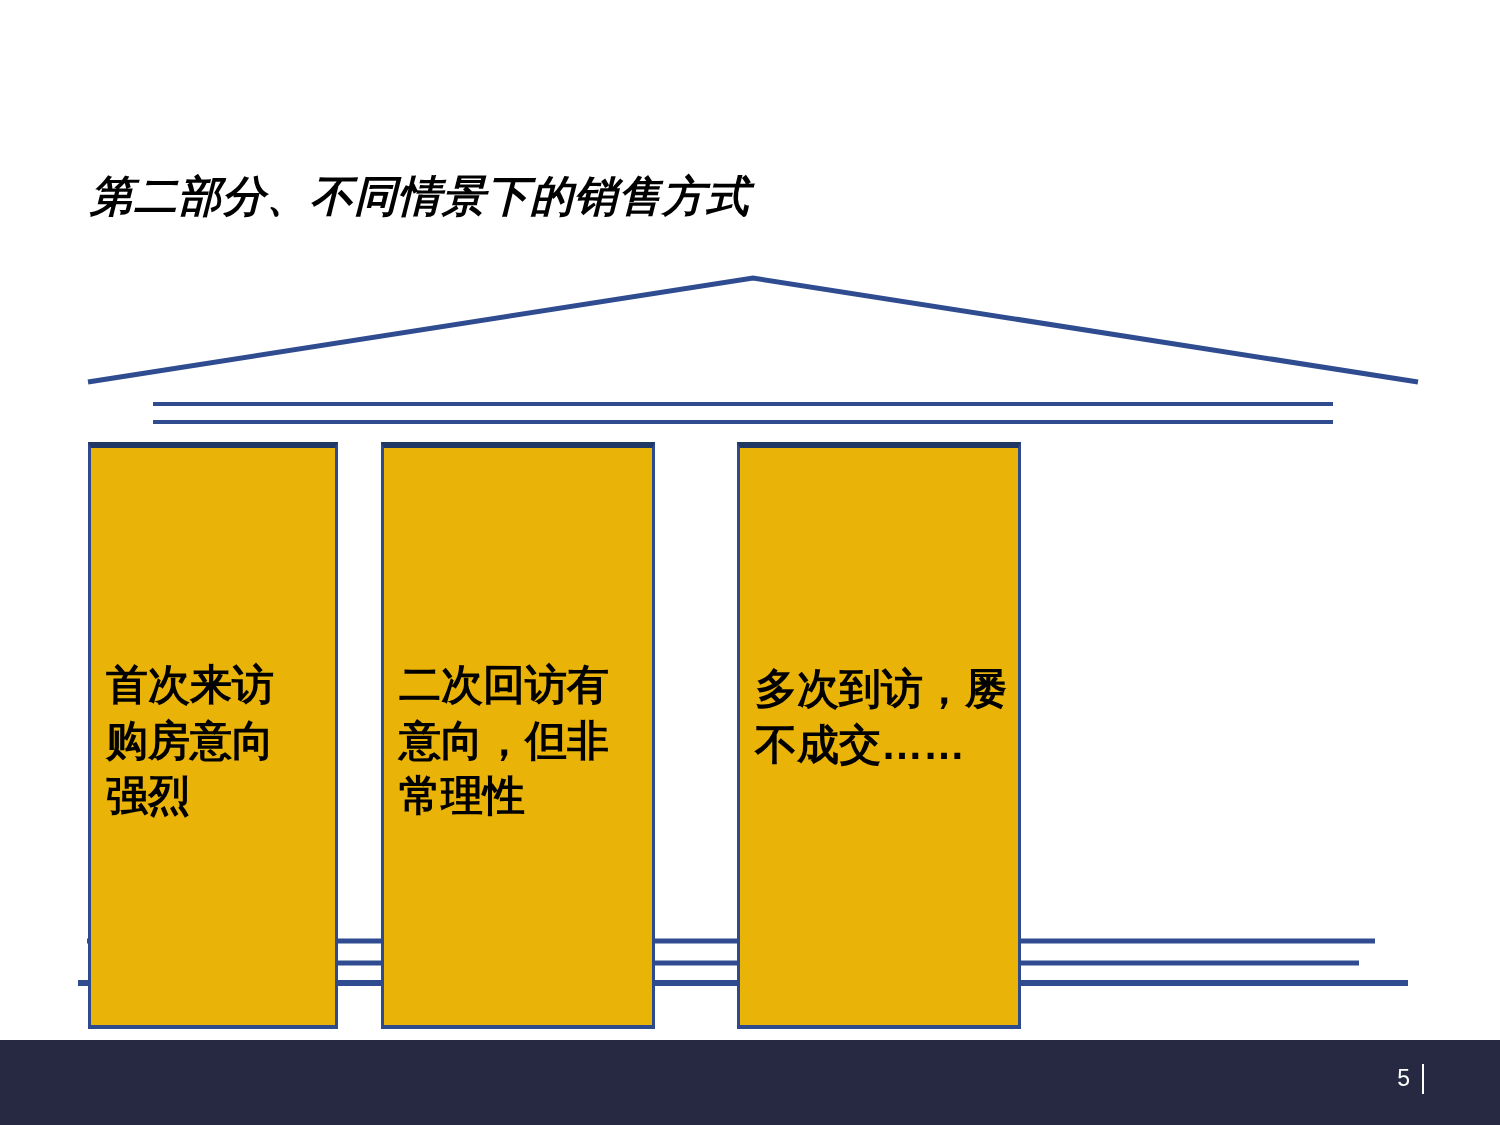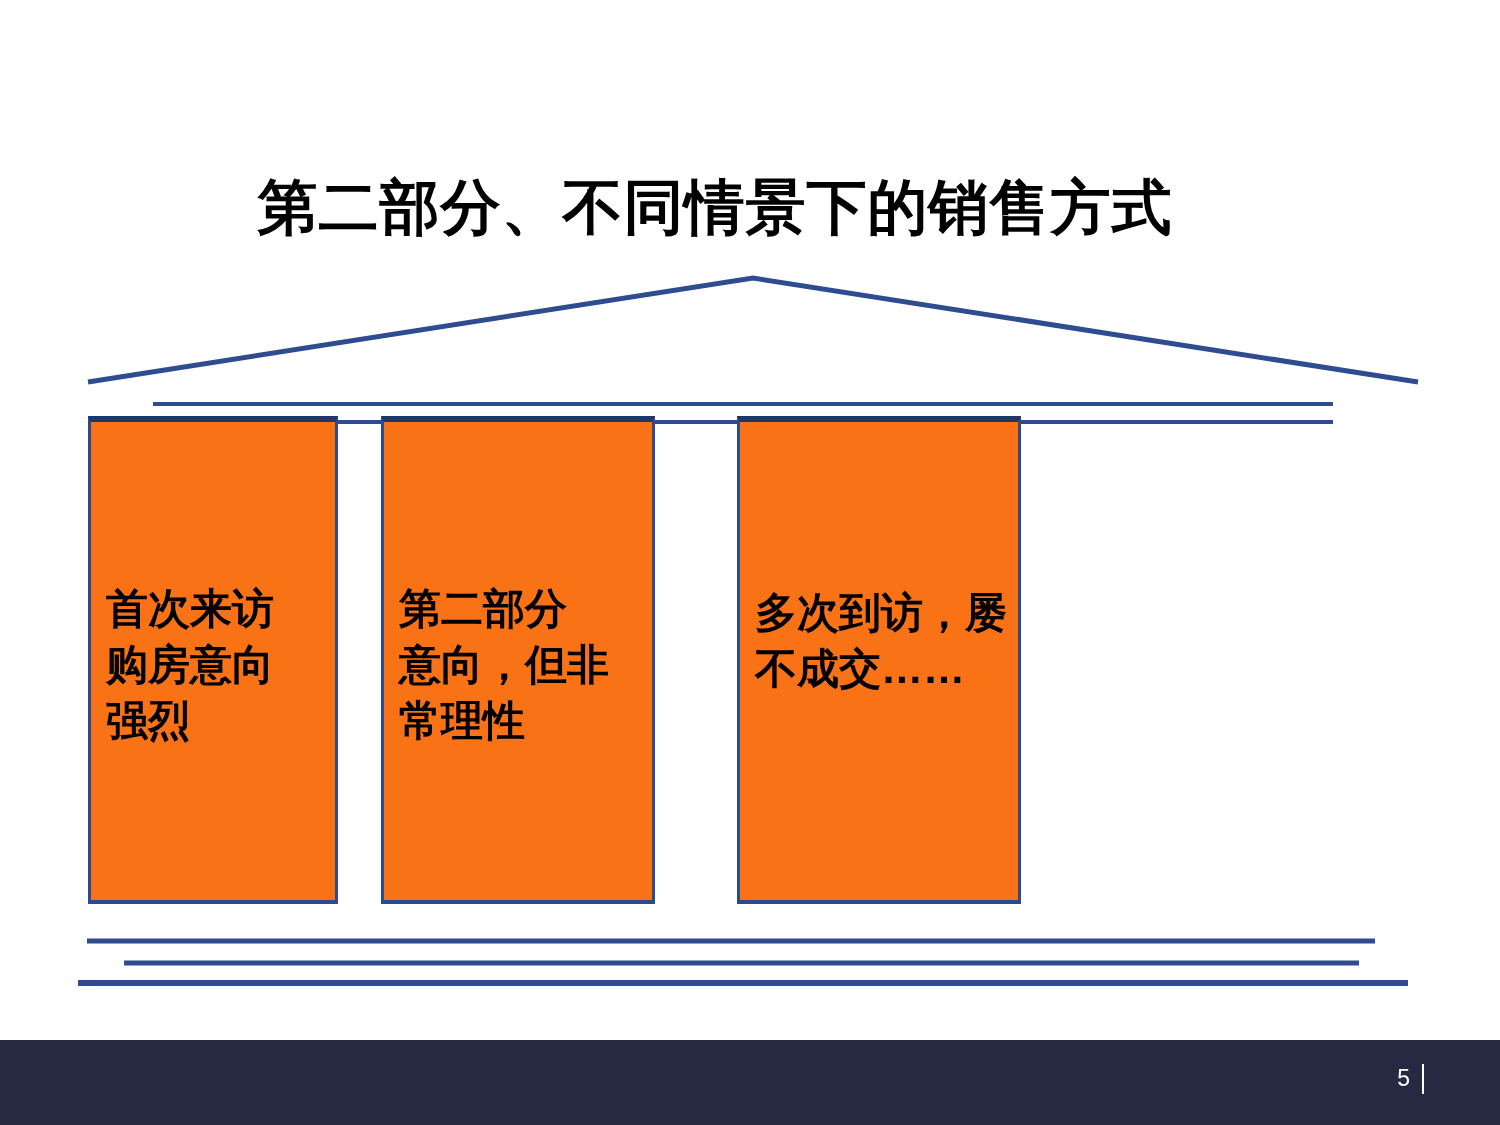--- a/index.html
+++ b/index.html
@@ -10,44 +10,44 @@
     background: #ffffff;
     overflow: hidden;
     font-family: "Liberation Sans", sans-serif;
   }
   .title {
     position: absolute;
     left: 90px;
     top: 168px;
     width: 1250px;
     margin: 0;
-    text-align: center;
-    font-size: 60px;
+    font-size: 43px;
     font-weight: 900;
     letter-spacing: 1px;
     color: #000000;
+    font-style: italic;
   }
   .structure {
     position: absolute;
     left: 0; top: 0;
     width: 1500px;
     height: 1125px;
     pointer-events: none;
   }
   .structure polyline,
   .structure line {
     stroke: #2e4c8f;
     fill: none;
   }
   .pillar {
     position: absolute;
-    top: 416px;
-    height: 488px;
+    top: 442px;
+    height: 587px;
     box-sizing: border-box;
-    background: #f97316;
+    background: #eab308;
     border: 3px solid #2d4a8c;
     border-top: 6px solid #1f3864;
     border-bottom-width: 4px;
     display: flex;
     flex-direction: column;
     justify-content: center;
   }
   .pillar-1 { left: 88px;   width: 250px; }
   .pillar-2 { left: 381px;  width: 274px; }
   .pillar-3 { left: 737px;  width: 284px; }
@@ -109,21 +109,21 @@
     <line x1="78" y1="983" x2="1408" y2="983" stroke-width="6" stroke="#283f79"></line>
   </svg>
 
   <div class="pillar pillar-1">
     <div class="pillar-text">首次来访
 购房意向
 强烈</div>
   </div>
 
   <div class="pillar pillar-2">
-    <div class="pillar-text">第二部分
+    <div class="pillar-text">二次回访有
 意向，但非
 常理性</div>
   </div>
 
   <div class="pillar pillar-3">
     <div class="pillar-text">多次到访，屡
 不成交……</div>
   </div>
 
 

